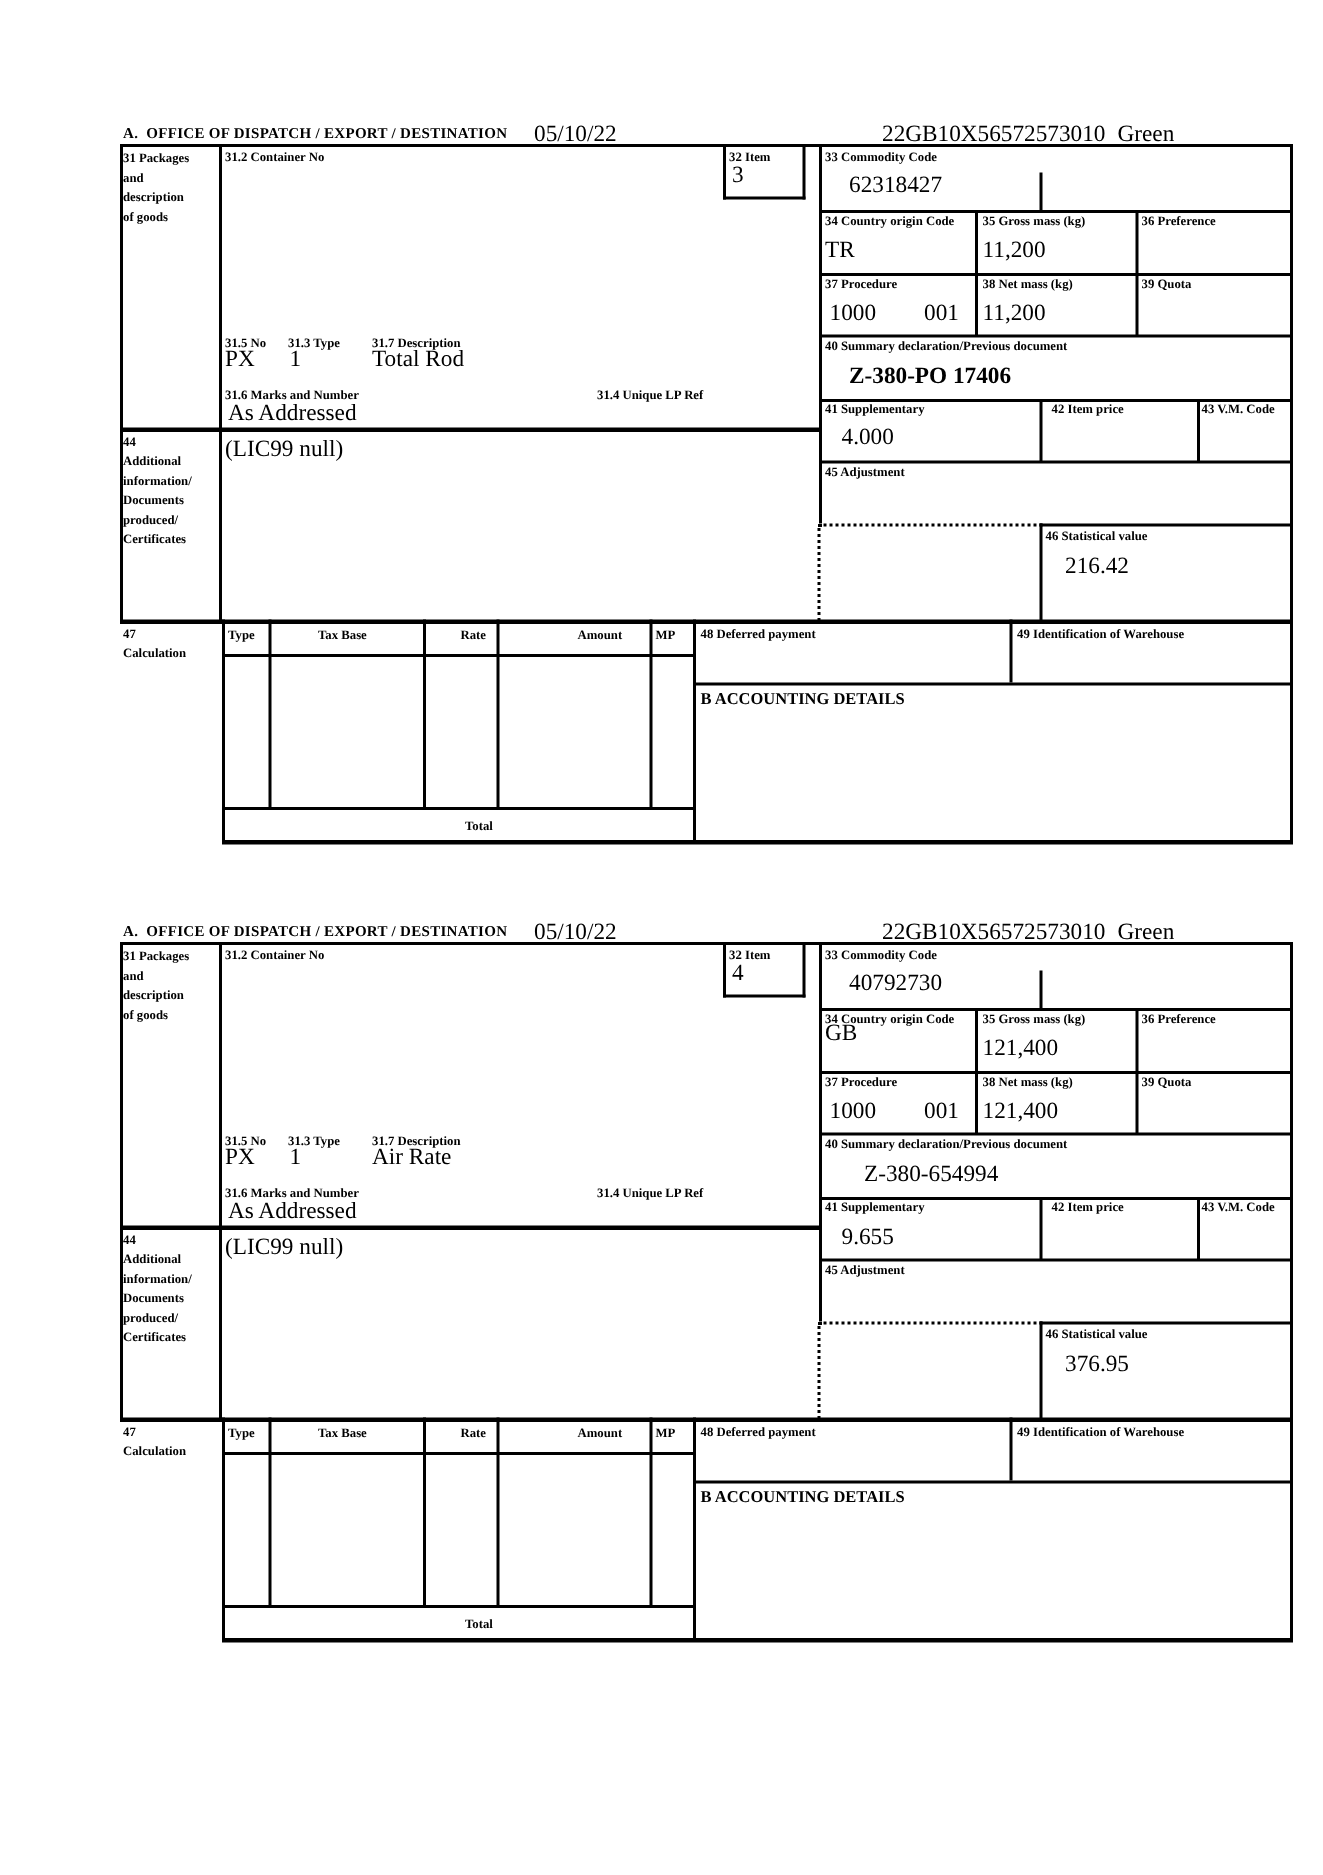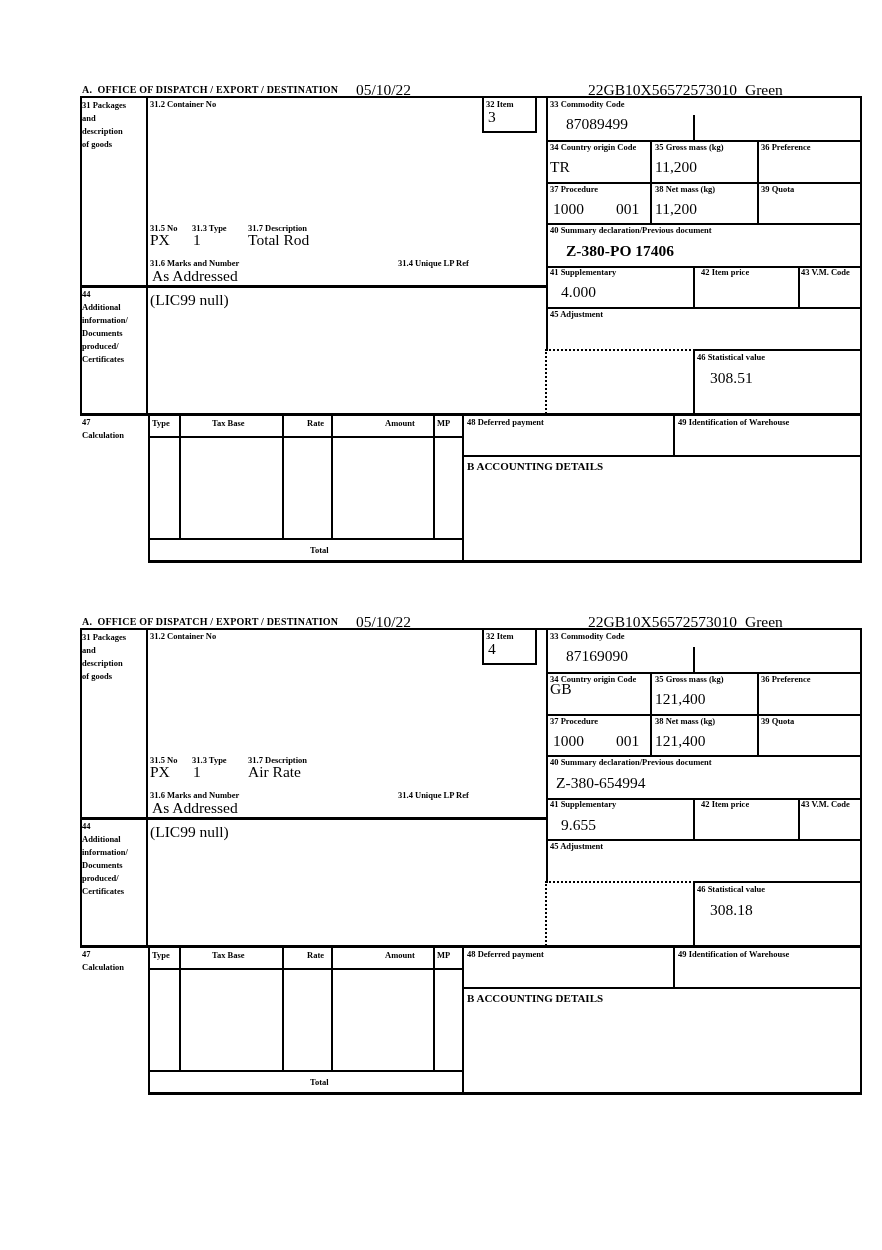--- a/index.html
+++ b/index.html
@@ -86,41 +86,41 @@
     <span class="t lbl" style="left:248px;top:144px;">31.7 Description</span>
     <span class="t val" style="left:150px;top:152px;">PX</span>
     <span class="t val" style="left:193px;top:152px;">1</span>
     <span class="t val" style="left:248px;top:152px;">Total Rod</span>
     <span class="t lbl" style="left:150px;top:179px;">31.6 Marks and Number</span>
     <span class="t lbl" style="left:398px;top:179px;">31.4 Unique LP Ref</span>
     <span class="t val" style="left:152px;top:188px;">As Addressed</span>
     <span class="t val" style="left:150px;top:212px;">(LIC99 null)</span>
 
     <span class="t lbl" style="left:550px;top:20px;">33 Commodity Code</span>
-    <span class="t val" style="left:566px;top:36px;">87089499</span>
+    <span class="t val" style="left:566px;top:36px;">62318427</span>
     <span class="t lbl" style="left:550px;top:63px;">34 Country origin Code</span>
     <span class="t val" style="left:550px;top:79px;">TR</span>
     <span class="t lbl" style="left:655px;top:63px;">35 Gross mass (kg)</span>
     <span class="t val" style="left:655px;top:79px;">11,200</span>
     <span class="t lbl" style="left:761px;top:63px;">36 Preference</span>
     <span class="t lbl" style="left:550px;top:105px;">37 Procedure</span>
     <span class="t val" style="left:553px;top:121px;">1000</span>
     <span class="t val" style="left:616px;top:121px;">001</span>
     <span class="t lbl" style="left:655px;top:105px;">38 Net mass (kg)</span>
     <span class="t val" style="left:655px;top:121px;">11,200</span>
     <span class="t lbl" style="left:761px;top:105px;">39 Quota</span>
     <span class="t lbl" style="left:550px;top:146px;">40 Summary declaration/Previous document</span>
     <span class="t val" style="left:566px;top:163px;font-weight:bold;">Z-380-PO 17406</span>
     <span class="t lbl" style="left:550px;top:188px;">41 Supplementary</span>
     <span class="t val" style="left:561px;top:204px;">4.000</span>
     <span class="t lbl" style="left:701px;top:188px;">42 Item price</span>
     <span class="t lbl" style="left:801px;top:188px;">43 V.M. Code</span>
     <span class="t lbl" style="left:550px;top:230px;">45 Adjustment</span>
     <span class="t lbl" style="left:697px;top:273px;">46 Statistical value</span>
-    <span class="t val" style="left:710px;top:290px;">308.51</span>
+    <span class="t val" style="left:710px;top:290px;">216.42</span>
 
     <span class="t lbl" style="left:152px;top:339px;">Type</span>
     <span class="t lbl" style="left:212px;top:339px;">Tax Base</span>
     <span class="t lbl" style="left:307px;top:339px;">Rate</span>
     <span class="t lbl" style="left:385px;top:339px;">Amount</span>
     <span class="t lbl" style="left:437px;top:339px;">MP</span>
     <span class="t lbl" style="left:310px;top:466px;">Total</span>
 
     <span class="t lbl" style="left:467px;top:338px;">48 Deferred payment</span>
     <span class="t lbl" style="left:678px;top:338px;">49 Identification of Warehouse</span>
@@ -192,41 +192,41 @@
     <span class="t lbl" style="left:248px;top:144px;">31.7 Description</span>
     <span class="t val" style="left:150px;top:152px;">PX</span>
     <span class="t val" style="left:193px;top:152px;">1</span>
     <span class="t val" style="left:248px;top:152px;">Air Rate</span>
     <span class="t lbl" style="left:150px;top:179px;">31.6 Marks and Number</span>
     <span class="t lbl" style="left:398px;top:179px;">31.4 Unique LP Ref</span>
     <span class="t val" style="left:152px;top:188px;">As Addressed</span>
     <span class="t val" style="left:150px;top:212px;">(LIC99 null)</span>
 
     <span class="t lbl" style="left:550px;top:20px;">33 Commodity Code</span>
-    <span class="t val" style="left:566px;top:36px;">87169090</span>
+    <span class="t val" style="left:566px;top:36px;">40792730</span>
     <span class="t lbl" style="left:550px;top:63px;">34 Country origin Code</span>
     <span class="t val" style="left:550px;top:69px;">GB</span>
     <span class="t lbl" style="left:655px;top:63px;">35 Gross mass (kg)</span>
     <span class="t val" style="left:655px;top:79px;">121,400</span>
     <span class="t lbl" style="left:761px;top:63px;">36 Preference</span>
     <span class="t lbl" style="left:550px;top:105px;">37 Procedure</span>
     <span class="t val" style="left:553px;top:121px;">1000</span>
     <span class="t val" style="left:616px;top:121px;">001</span>
     <span class="t lbl" style="left:655px;top:105px;">38 Net mass (kg)</span>
     <span class="t val" style="left:655px;top:121px;">121,400</span>
     <span class="t lbl" style="left:761px;top:105px;">39 Quota</span>
     <span class="t lbl" style="left:550px;top:146px;">40 Summary declaration/Previous document</span>
-    <span class="t val" style="left:556px;top:163px;">Z-380-654994</span>
+    <span class="t val" style="left:576px;top:163px;">Z-380-654994</span>
     <span class="t lbl" style="left:550px;top:188px;">41 Supplementary</span>
     <span class="t val" style="left:561px;top:205px;">9.655</span>
     <span class="t lbl" style="left:701px;top:188px;">42 Item price</span>
     <span class="t lbl" style="left:801px;top:188px;">43 V.M. Code</span>
     <span class="t lbl" style="left:550px;top:230px;">45 Adjustment</span>
     <span class="t lbl" style="left:697px;top:273px;">46 Statistical value</span>
-    <span class="t val" style="left:710px;top:290px;">308.18</span>
+    <span class="t val" style="left:710px;top:290px;">376.95</span>
 
     <span class="t lbl" style="left:152px;top:339px;">Type</span>
     <span class="t lbl" style="left:212px;top:339px;">Tax Base</span>
     <span class="t lbl" style="left:307px;top:339px;">Rate</span>
     <span class="t lbl" style="left:385px;top:339px;">Amount</span>
     <span class="t lbl" style="left:437px;top:339px;">MP</span>
     <span class="t lbl" style="left:310px;top:466px;">Total</span>
 
     <span class="t lbl" style="left:467px;top:338px;">48 Deferred payment</span>
     <span class="t lbl" style="left:678px;top:338px;">49 Identification of Warehouse</span>

